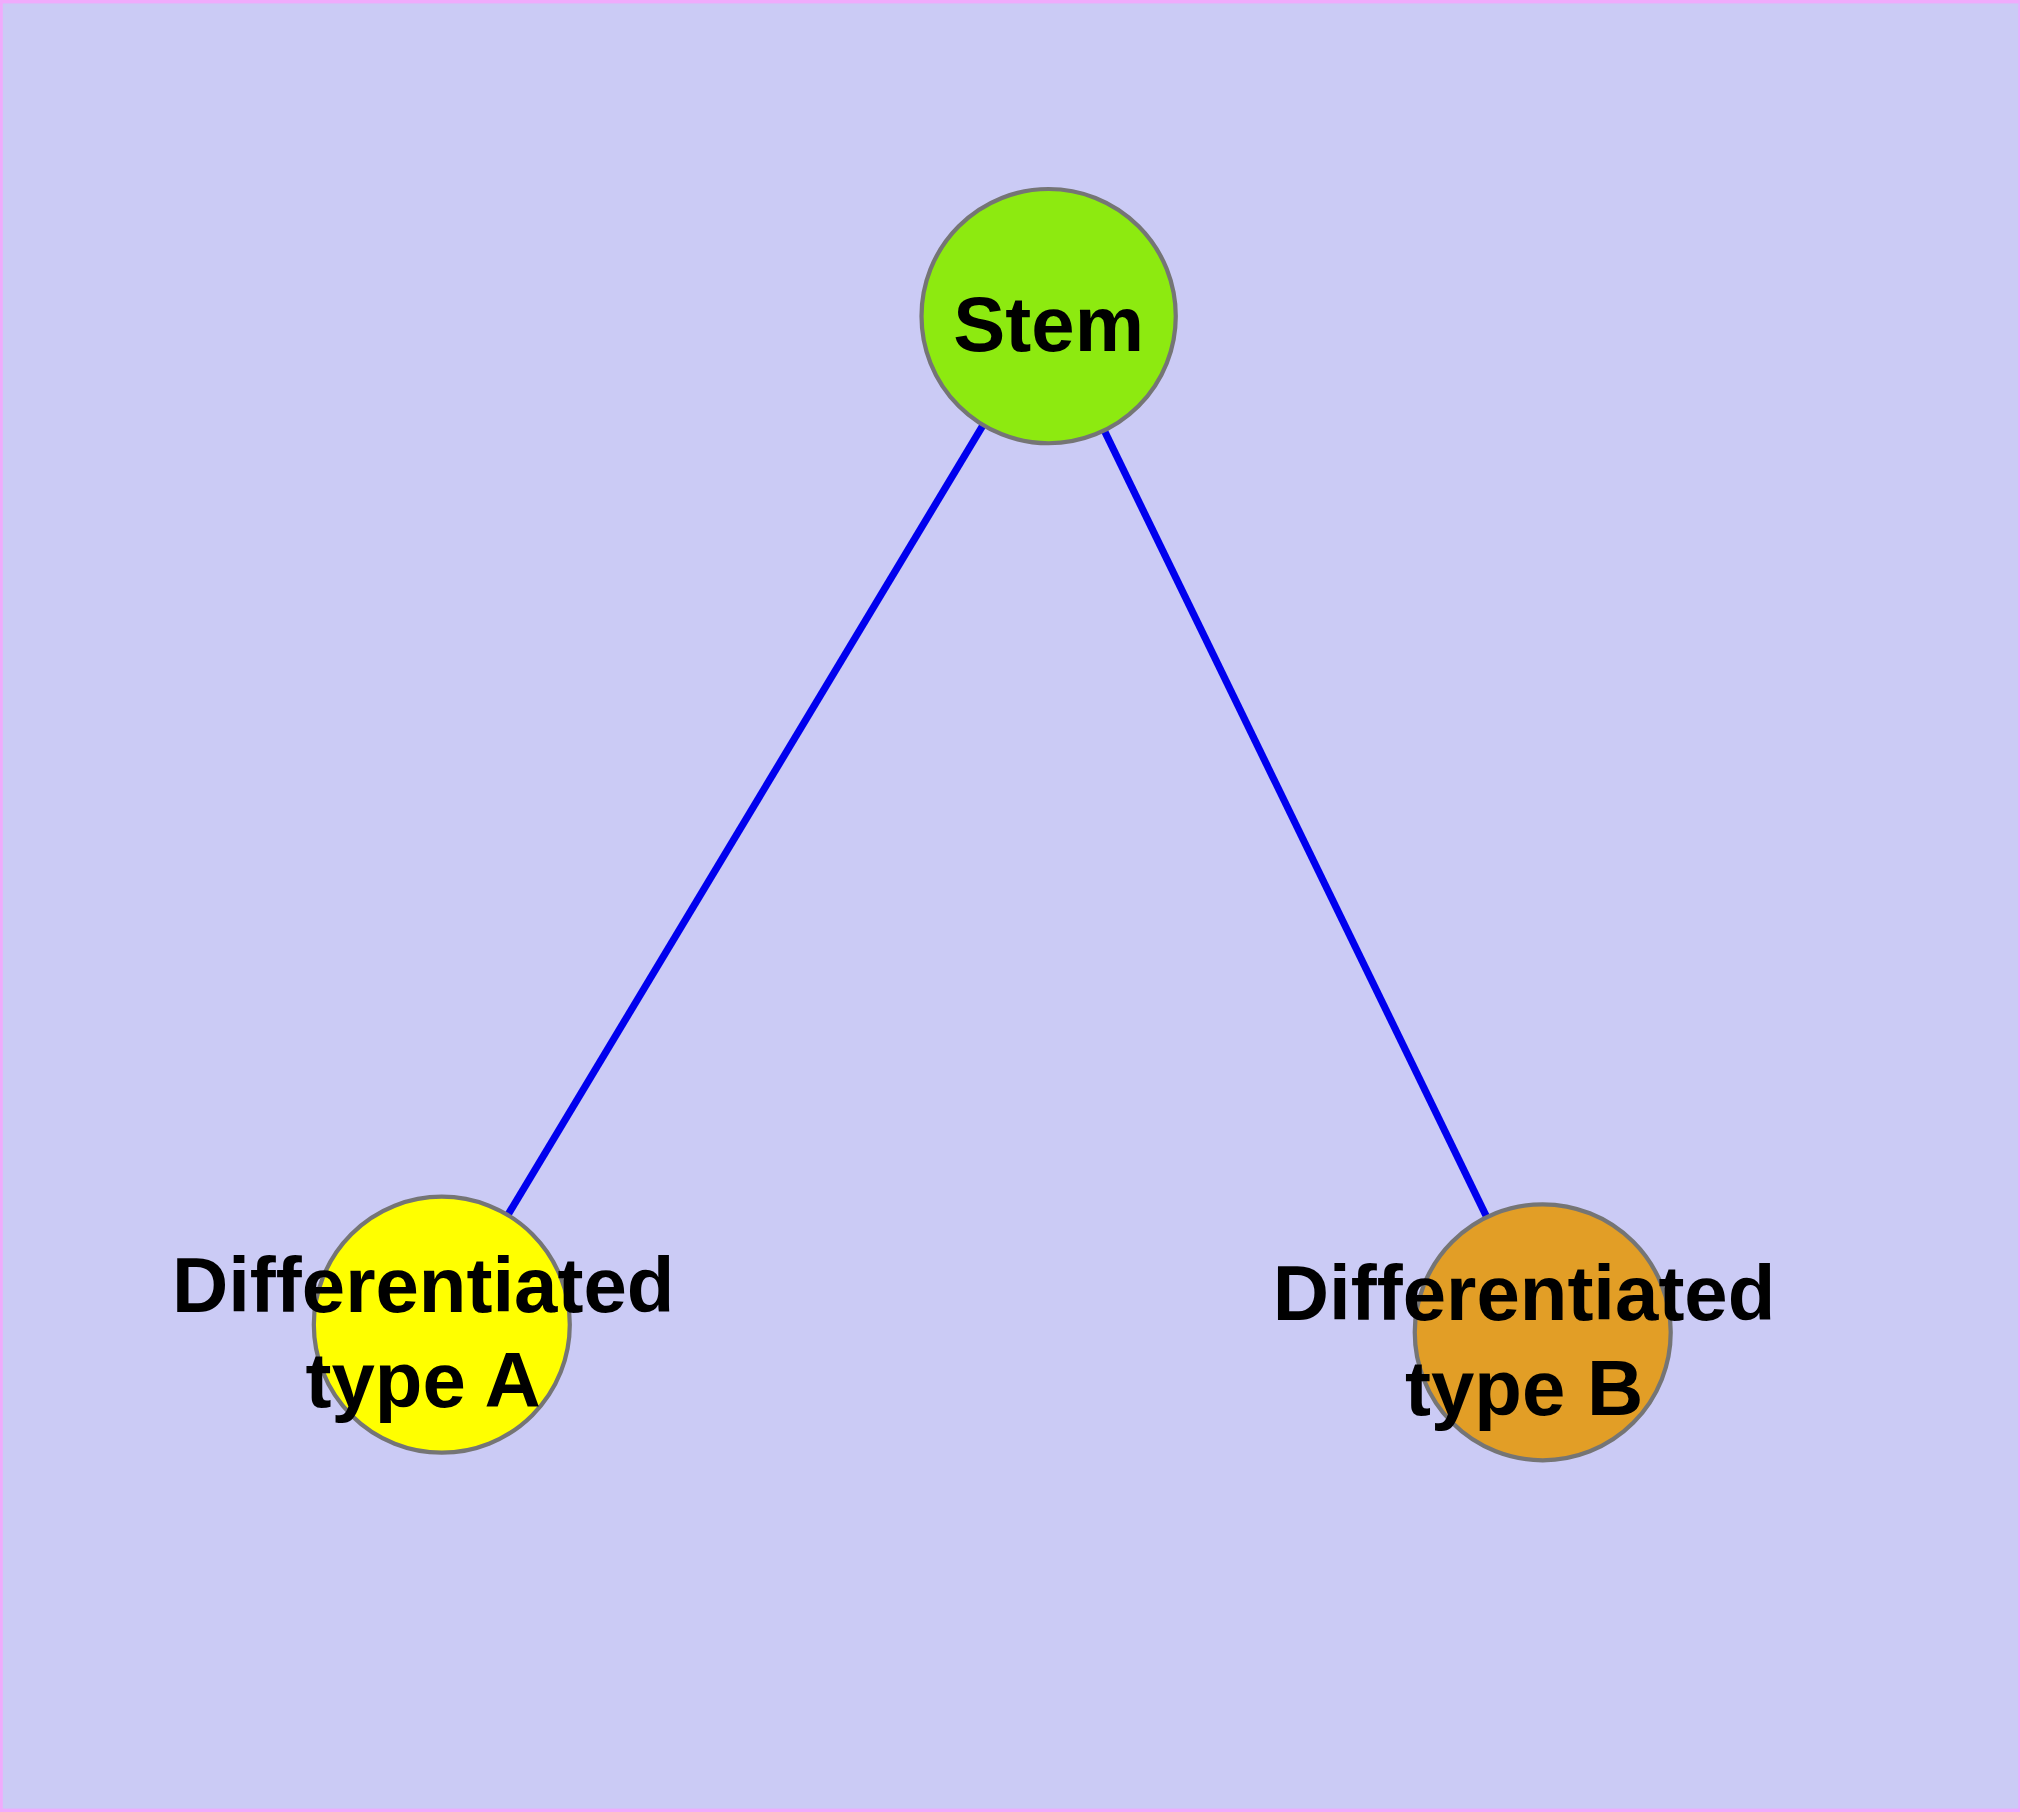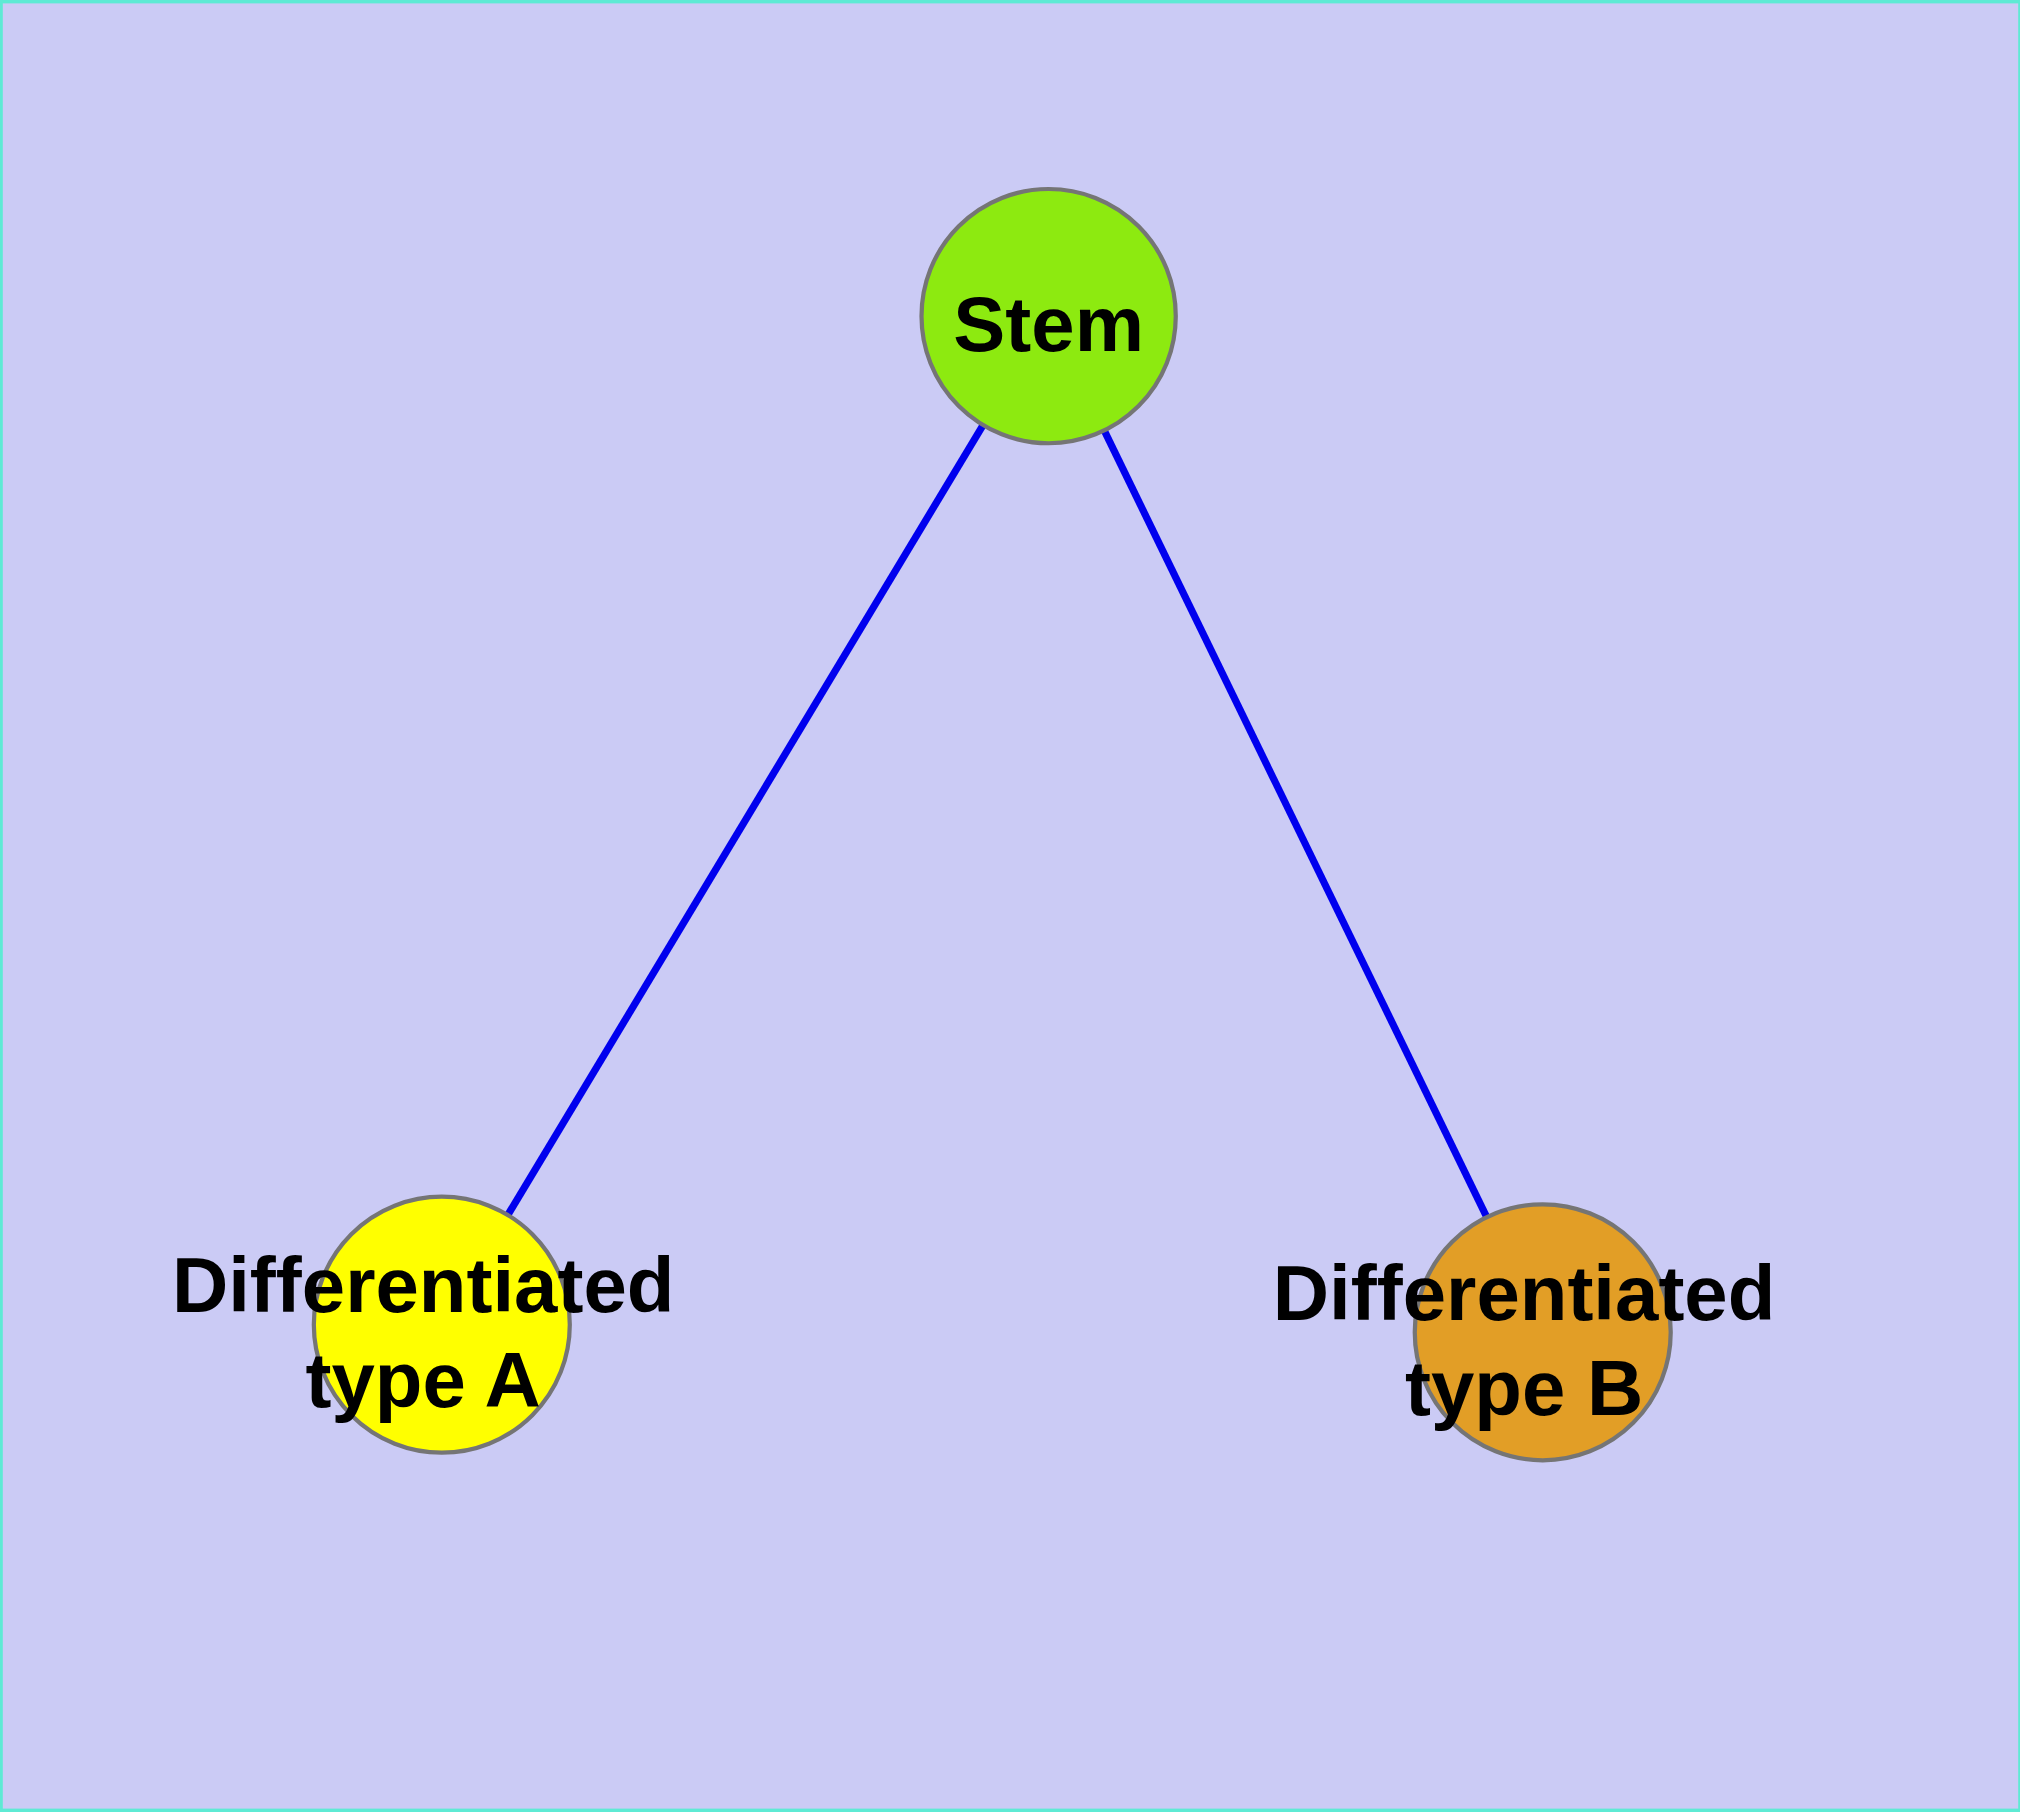--- a/index.html
+++ b/index.html
@@ -4,21 +4,21 @@
 <style>
   html, body {
     margin: 0;
     padding: 0;
     background: #FFFFFF;
   }
   #stage {
     position: relative;
     width: 2021px;
     height: 1812px;
-    background: #5eead4;
+    background: #f0abfc;
     overflow: hidden;
     font-family: "Liberation Sans", sans-serif;
   }
   #diagram-svg {
     position: absolute;
     left: 0;
     top: 0;
     width: 2021px;
     height: 1812px;
     display: block;

